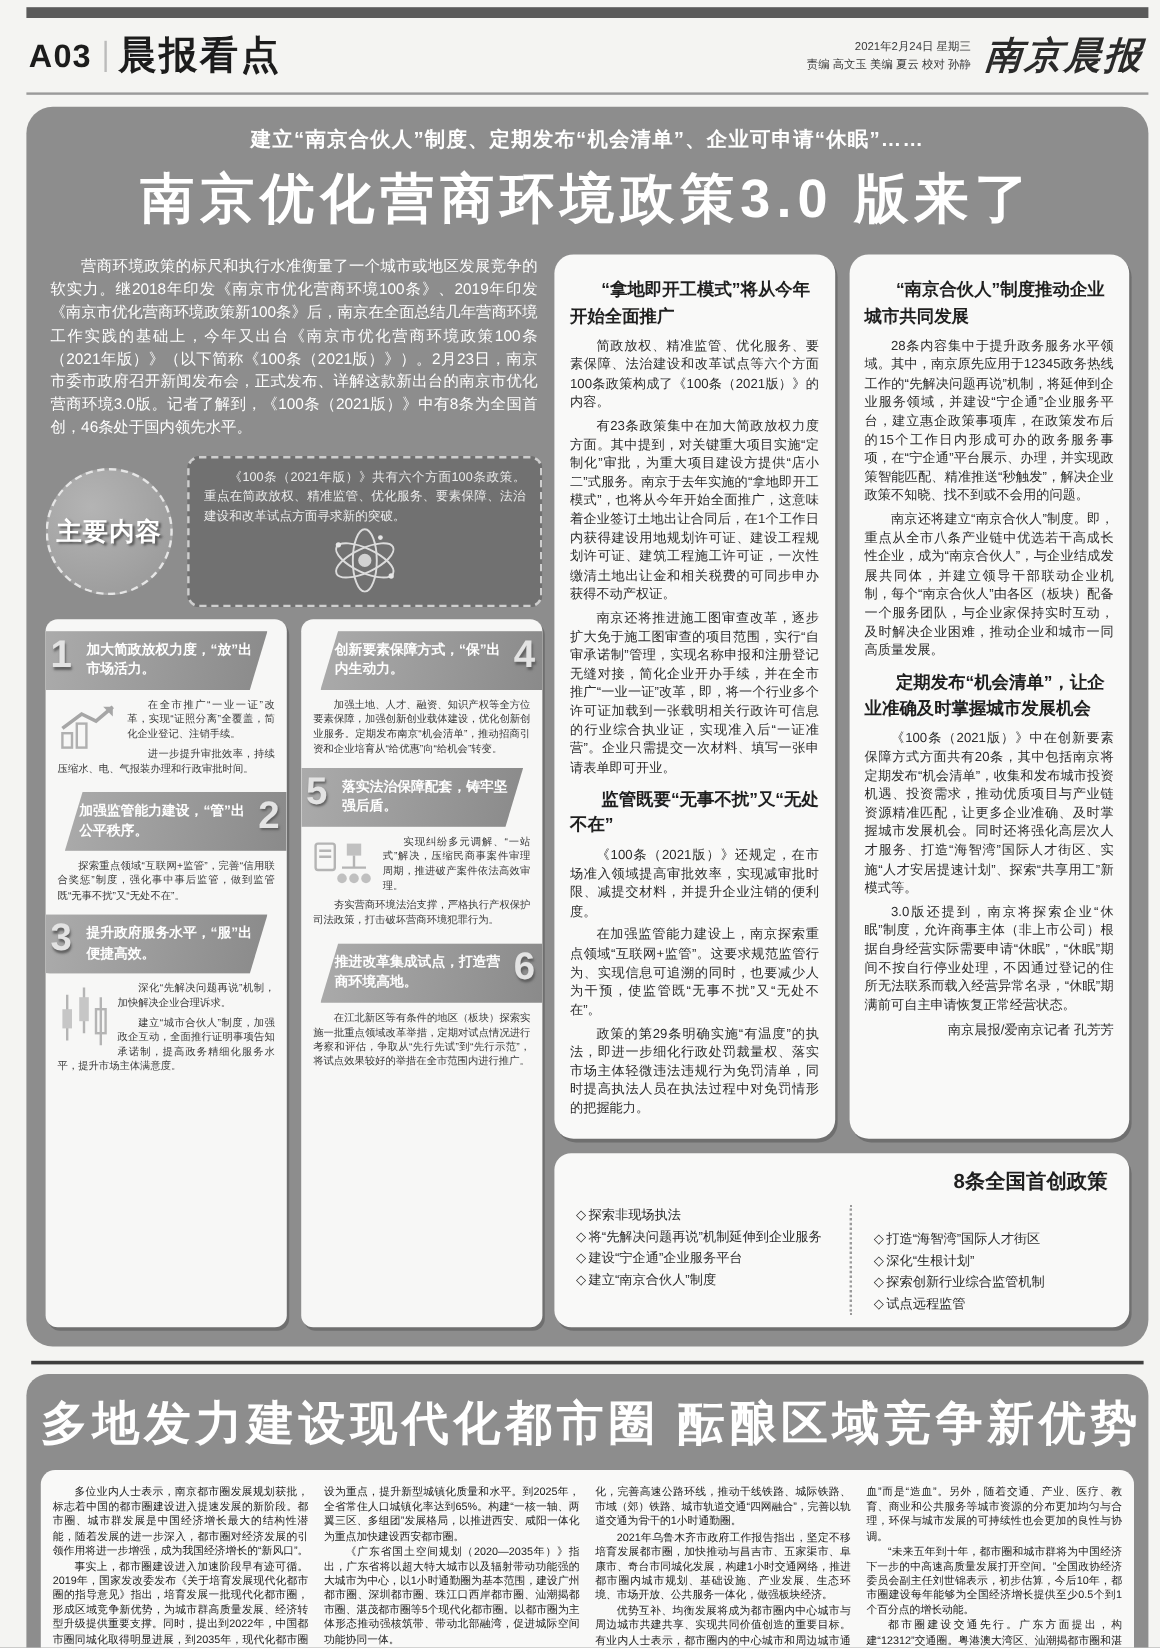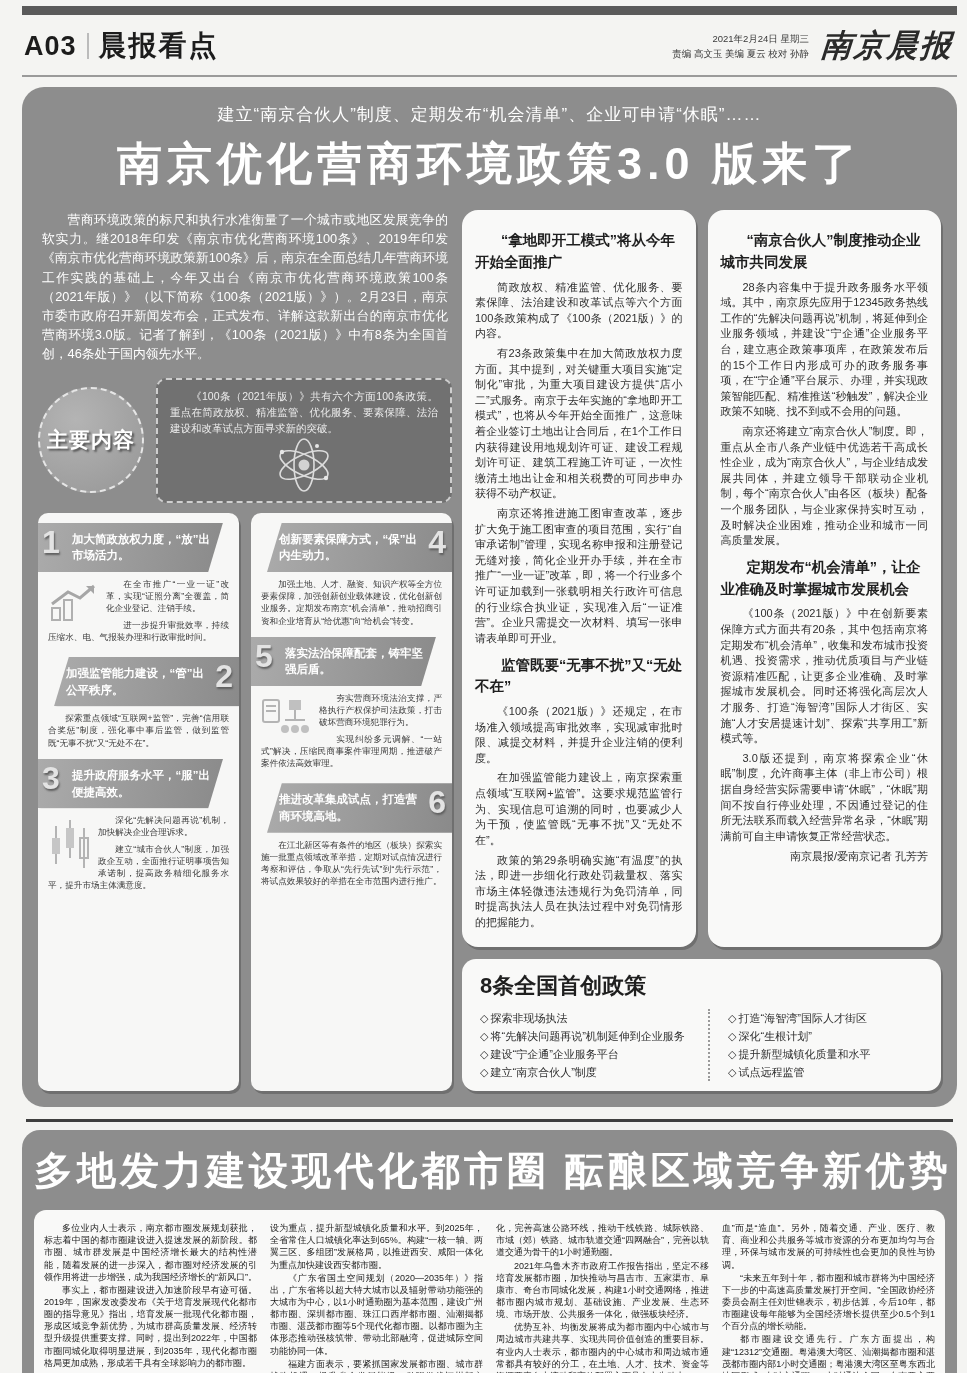--- a/index.html
+++ b/index.html
@@ -7,31 +7,31 @@
     width:967px;height:1373px;overflow:hidden;position:relative;
     background:#f4f4f2;
     font-family:"Liberation Sans","DejaVu Sans",sans-serif;
     color:#2d2d2d;
   }
   
   .topbar{height:9px;background:#5a5a5a;margin:6px 10px 0 22px;}
   .masthead-row{display:flex;align-items:center;padding:10px 14px 6px 24px;}
   .pageno{font-size:27px;font-weight:bold;color:#1c1c1c;letter-spacing:1px;}
   .vline{width:2px;height:26px;background:#bbb;margin:0 10px;}
-  .section-name{font-size:28px;font-weight:bold;color:#1c1c1c;letter-spacing:2px;}
+  .section-name{font-size:32px;font-weight:bold;color:#1c1c1c;letter-spacing:2px;}
   .head-right{margin-left:auto;display:flex;align-items:center;gap:12px;}
   .date-block{text-align:right;font-size:9.5px;color:#3a3a3a;line-height:1.6;}
   .masthead{font-family:"DejaVu Serif","Liberation Serif",serif;font-size:31px;font-weight:bold;
     font-style:italic;color:#2a2a2a;letter-spacing:2px;transform:skewX(-4deg);}
   .head-rule{height:2px;background:#9a9a9a;margin:2px 10px 0 22px;}
 
   
   .lead{margin:10px 10px 0 22px;background:#8d8d8d;border-radius:22px;
     padding:16px 16px 16px;min-height:815px;}
-  .kicker{color:#fff;font-weight:normal;font-size:17px;text-align:center;letter-spacing:1px;}
+  .kicker{color:#fff;font-weight:bold;font-size:17px;text-align:center;letter-spacing:1px;}
   .headline{color:#fff;font-weight:bold;font-size:45px;text-align:center;
     letter-spacing:5px;margin:8px 0 16px;white-space:nowrap;}
   .lead-body{display:flex;gap:10px;align-items:stretch;}
   .col-left{width:414px;flex:none;display:flex;flex-direction:column;}
   .intro{color:#fff;font-size:12.8px;line-height:1.5;text-align:justify;text-indent:2em;margin:0 4px;}
   .badge-row{display:flex;gap:12px;margin:14px 0 10px;align-items:stretch;}
   .badge-circle{width:102px;height:102px;flex:none;border-radius:50%;
     background:radial-gradient(circle at 35% 30%,#b4b4b4,#969696);
     border:2px dashed #e6e6e6;display:flex;align-items:center;justify-content:center;
     color:#fff;font-size:21px;font-weight:bold;letter-spacing:1px;
@@ -65,24 +65,24 @@
   .article-card{background:#f9f9f8;border-radius:16px;padding:12px 13px;flex:1;
     box-shadow:2px 3px 0 #6f6f6f;}
   .article-card h3{font-size:14.5px;font-weight:bold;color:#1f1f1f;line-height:1.5;
     margin:8px 0 6px;text-indent:1.8em;}
   .article-card p{font-size:11px;line-height:1.42;color:#2d2d2d;text-align:justify;
     text-indent:2em;margin:4px 0;}
   .byline{text-align:right;font-size:11px;color:#2d2d2d;margin-top:4px;}
 
   
   .policies{background:#f9f9f8;border-radius:14px;padding:8px 18px 10px;box-shadow:2px 3px 0 #6f6f6f;}
-  .policies h3{text-align:left;font-size:22px;font-weight:bold;margin:4px 0 8px;color:#1f1f1f;}
+  .policies h3{text-align:right;font-size:17px;font-weight:bold;margin:4px 0 8px;color:#1f1f1f;}
   .pol-cols{display:flex;}
   .pol-list{list-style:none;margin:0;padding:0;flex:1.15;}
-  .pol-list.second-col{flex:1;padding-left:14px;}
+  .pol-list.second-col{flex:1;padding-left:14px;margin-top:20px;}
   .pol-divider{border-left:2px dotted #9a9a9a;margin:0 4px;}
   .pol-list li{font-size:11px;line-height:1.65;color:#2d2d2d;}
   .pol-list li::before{content:"◇";margin-right:2px;}
 
   
   .section-rule{height:3px;background:#3f3f3f;margin:12px 14px 0 26px;}
   .second{margin:8px 10px 0 22px;background:#8d8d8d;border-radius:18px 18px 0 0;
     padding:12px 12px 20px;min-height:400px;}
   .headline2{color:#fff;font-weight:bold;font-size:39px;text-align:center;
     letter-spacing:4px;margin:2px 0 12px;white-space:nowrap;}
@@ -200,22 +200,22 @@
               <rect x="2" y="4" width="16" height="22" rx="2" fill="none" stroke="#b4b4b4" stroke-width="2"></rect>
               <line x1="5" y1="10" x2="15" y2="10" stroke="#b4b4b4" stroke-width="2"></line>
               <line x1="5" y1="15" x2="15" y2="15" stroke="#b4b4b4" stroke-width="2"></line>
               <rect x="28" y="4" width="12" height="10" fill="#c0c0c0"></rect>
               <line x1="34" y1="14" x2="34" y2="24" stroke="#b4b4b4" stroke-width="2"></line>
               <line x1="24" y1="24" x2="44" y2="24" stroke="#b4b4b4" stroke-width="2"></line>
               <circle cx="24" cy="33" r="4" fill="#c0c0c0"></circle>
               <circle cx="34" cy="33" r="4" fill="#c0c0c0"></circle>
               <circle cx="44" cy="33" r="4" fill="#c0c0c0"></circle>
             </svg>
+            <p>实现纠纷多元调解、“一站式”解决，压缩民商事案件审理周期，推进破产案件依法高效审理。</p>
             <p>夯实营商环境法治支撑，严格执行产权保护司法政策，打击破坏营商环境犯罪行为。</p>
-            <p>实现纠纷多元调解、“一站式”解决，压缩民商事案件审理周期，推进破产案件依法高效审理。</p>
             <div class="clear"></div>
           </div>
           <div class="banner numright">
             <span class="num">6</span>
             <span class="btxt">推进改革集成试点，打造营商环境高地。</span>
           </div>
           <div class="item-body">
             <p>在江北新区等有条件的地区（板块）探索实施一批重点领域改革举措，定期对试点情况进行考察和评估，争取从“先行先试”到“先行示范”，将试点效果较好的举措在全市范围内进行推广。</p>
           </div>
         </div>
@@ -251,21 +251,21 @@
           <ul class="pol-list">
             <li>探索非现场执法</li>
             <li>将“先解决问题再说”机制延伸到企业服务</li>
             <li>建设“宁企通”企业服务平台</li>
             <li>建立“南京合伙人”制度</li>
           </ul>
           <div class="pol-divider"></div>
           <ul class="pol-list second-col">
             <li>打造“海智湾”国际人才街区</li>
             <li>深化“生根计划”</li>
-            <li>提升新型城镇化质量和水平</li>
+            <li>探索创新行业综合监管机制</li>
             <li>试点远程监管</li>
           </ul>
         </div>
       </div>
     </div>
   </div>
 </div>
 
 <div class="section-rule"></div>
 

